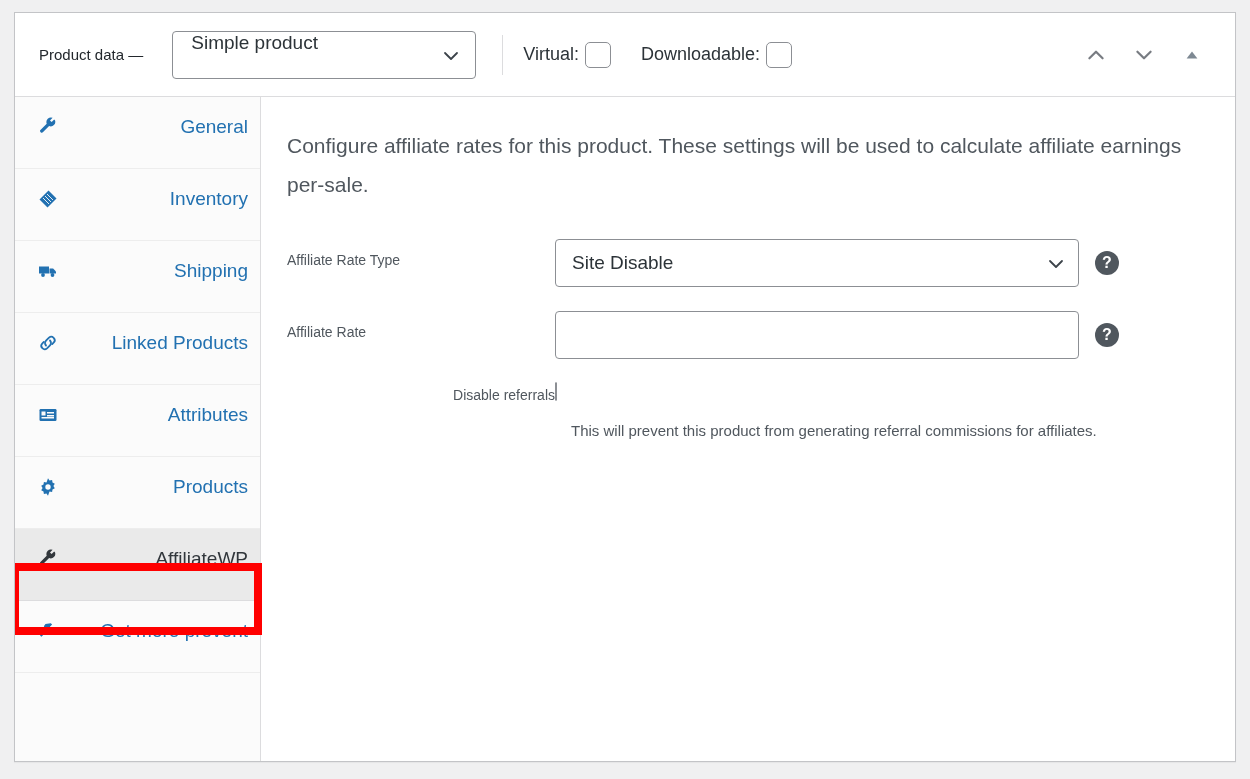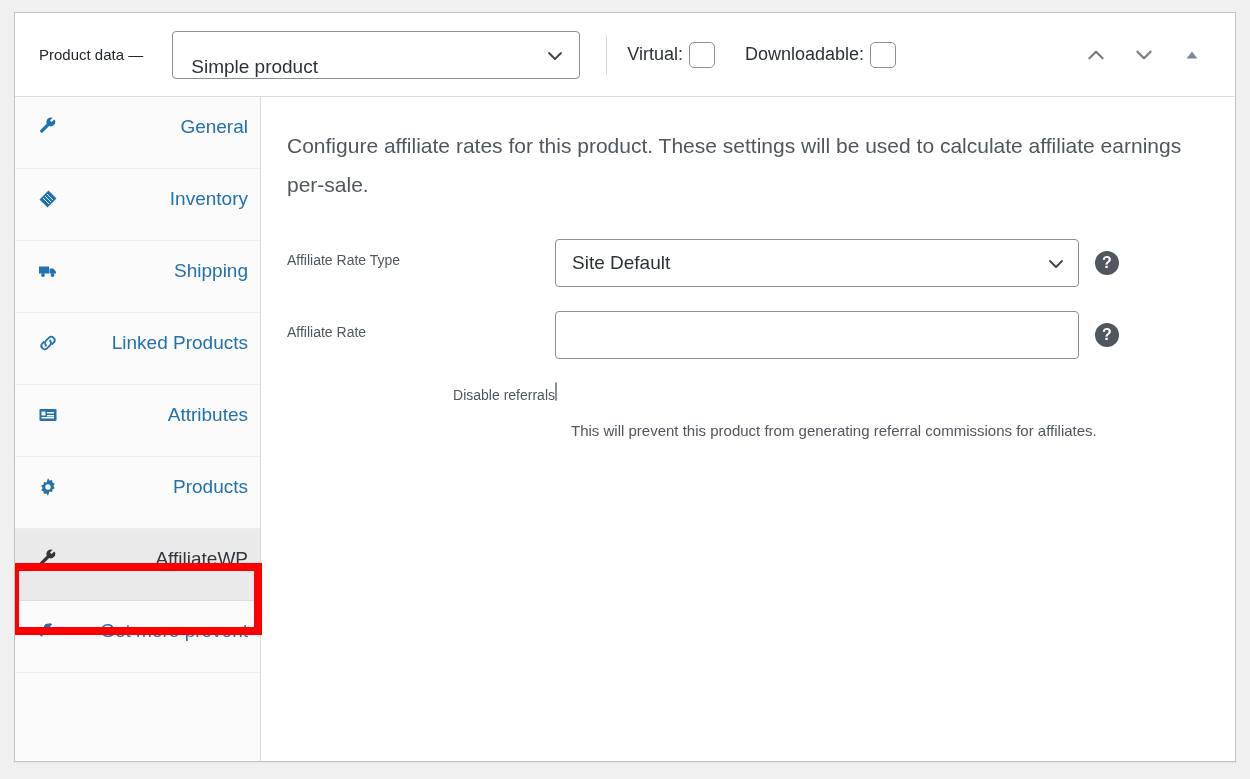--- a/index.html
+++ b/index.html
@@ -34,26 +34,26 @@
     background: #fff;
   }
   .panel-title {
     font-size: 15px;
     color: #23282d;
     white-space: nowrap;
     margin-right: 29px;
   }
   .type-select {
     position: relative;
-    width: 408px; height: 48px;
+    width: 304px; height: 48px;
     border: 1px solid #8c8f94;
     border-radius: 4px;
     background: #fff;
     display: flex;
-    align-items: flex-end;
+    align-items: flex-start;
     padding: 0 44px 0 18px;
     font-size: 19px;
     color: #2c3338;
   }
   .type-select .chev {
     position: absolute;
     right: 16px; top: 50%;
     transform: translateY(-50%);
     width: 16px; height: 16px;
   }
@@ -368,21 +368,21 @@
     </ul>
 
     <div class="content">
 
       <p class="intro">Configure affiliate rates for this product. These settings will be used to calculate affiliate earnings per-sale.</p>
 
       <div class="field-row">
         <div class="field-label">Affiliate Rate Type</div>
         <div class="field-control">
           <div class="control-select">
-            <span>Site Default</span>
+            <span>Site Disable</span>
             <span class="chev">
               <svg viewBox="0 0 16 16" width="16" height="16" aria-hidden="true">
                 <path d="M2 5 L8 11 L14 5" fill="none" stroke="#3c434a" stroke-width="1.8" stroke-linecap="round" stroke-linejoin="round"></path>
               </svg>
             </span>
           </div>
           <span class="help-icon">?</span>
         </div>
       </div>
 

